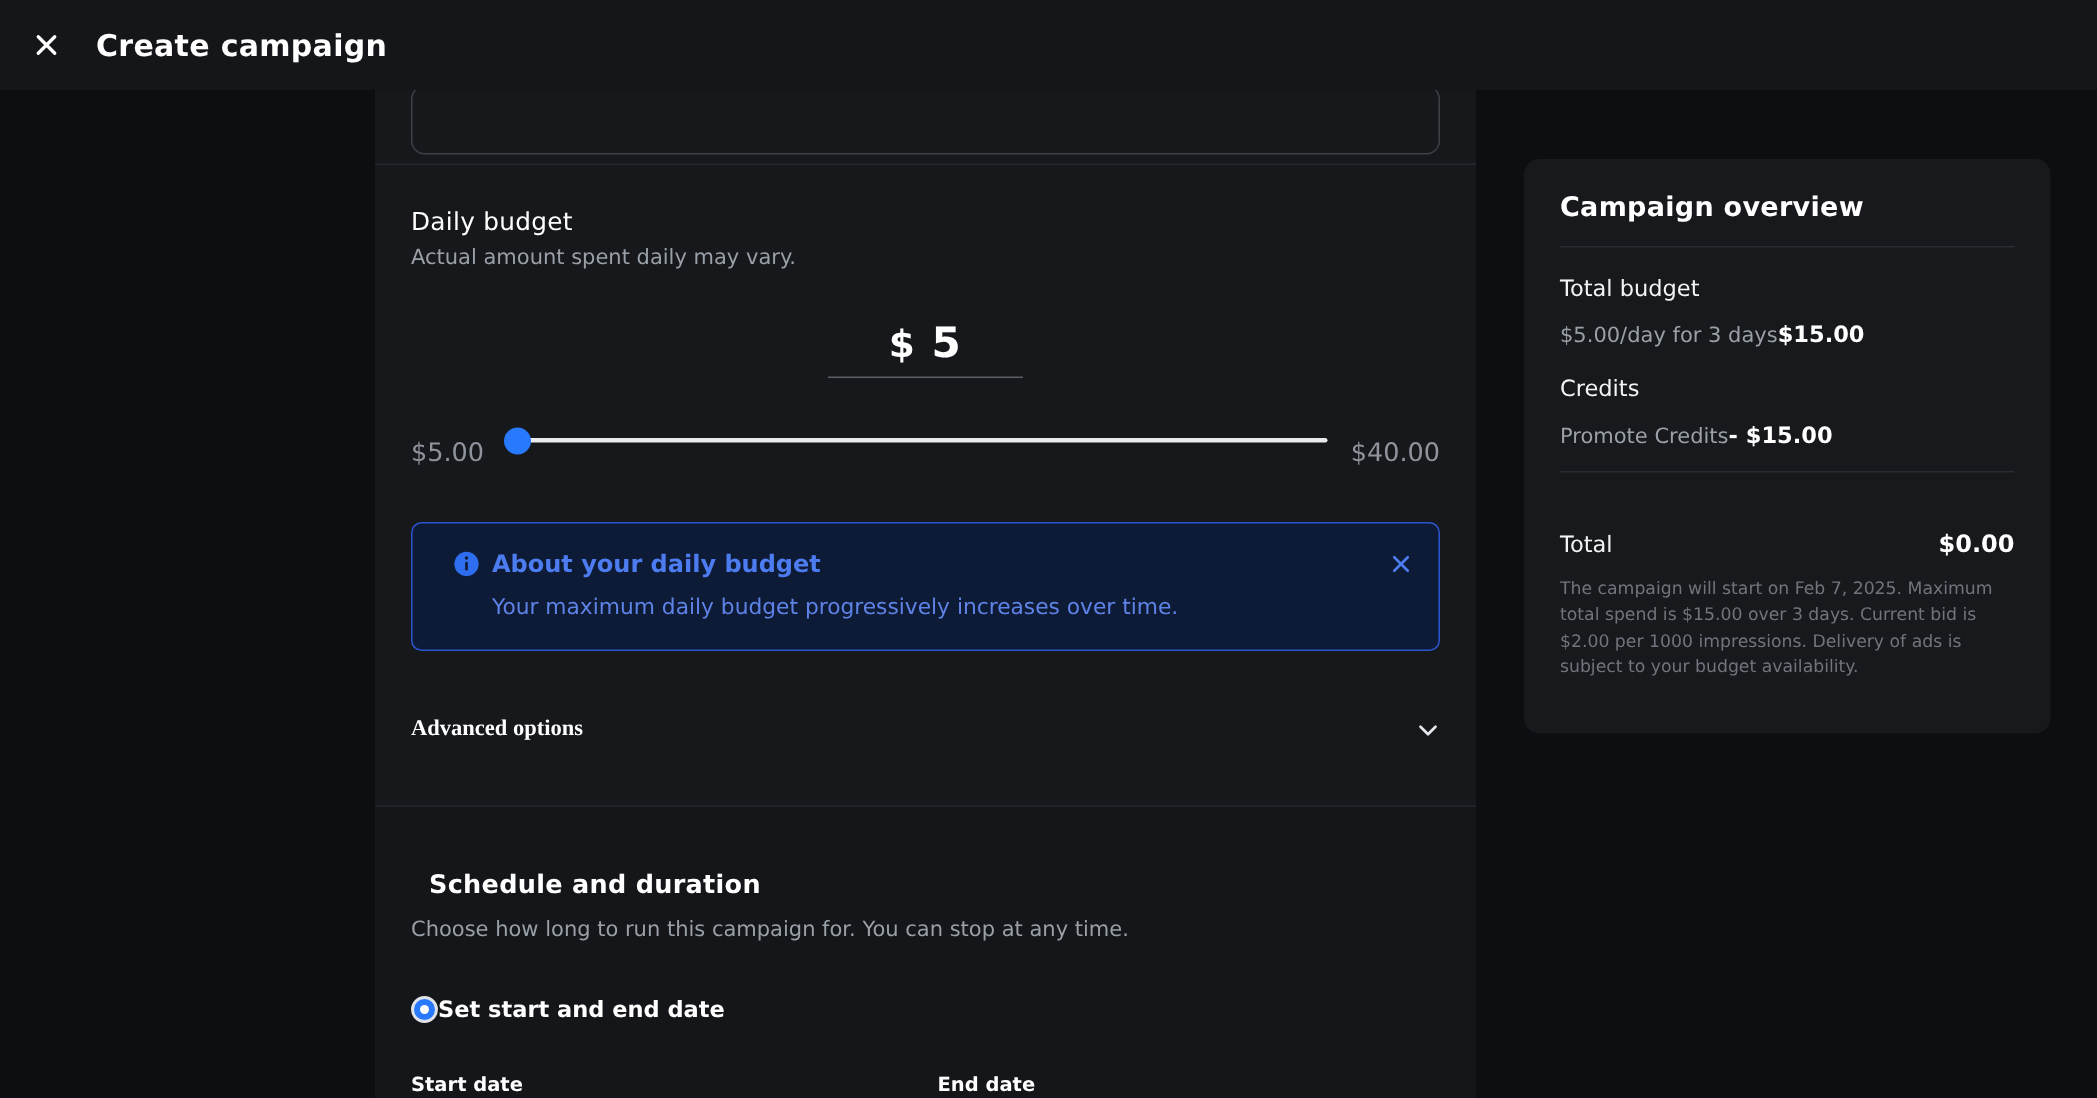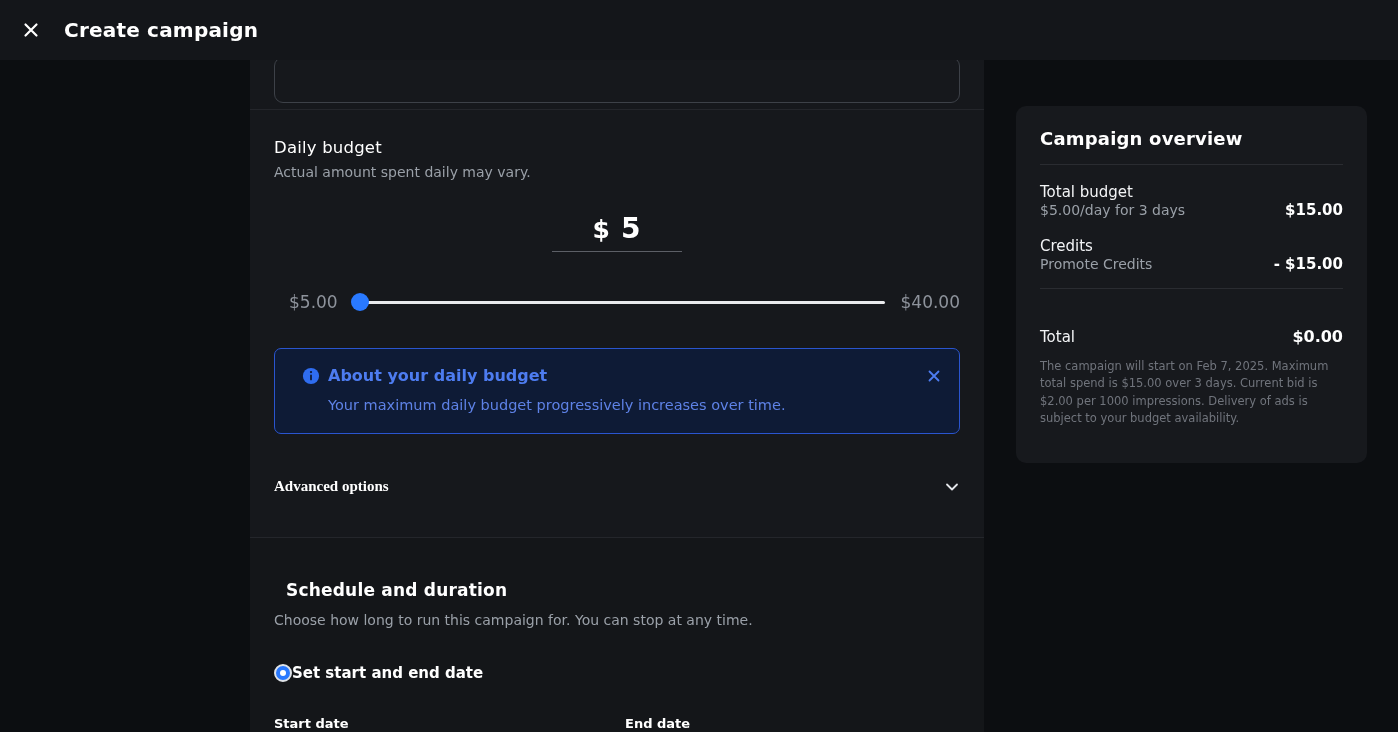--- a/index.html
+++ b/index.html
@@ -41,21 +41,21 @@
   .sec-sub { font-size: 14px; color: #9aa0a8; margin-top: 7px; }
 
   .amount-wrap {
     width: 130px; margin: 32px auto 0;
     display: flex; justify-content: center; align-items: baseline; gap: 11px;
     border-bottom: 1px solid #5c5f66; padding-bottom: 6px; cursor: text;
   }
   .amount-cur { font-size: 25px; font-weight: 600; }
   .amount-val { font-size: 28px; font-weight: 600; letter-spacing: 1px; }
 
-  .slider-row { display: flex; align-items: center; gap: 16px; margin-top: 40px; margin-left: 15px; }
+  .slider-row { display: flex; gap: 16px; margin-top: 40px; }
   .slider-label { font-size: 17px; color: #8e939c; flex: none; }
   .slider-track { flex: 1; height: 3px; background: #e9eaec; border-radius: 2px; position: relative; cursor: pointer; }
   .slider-thumb {
     position: absolute; left: -3px; top: 50%; transform: translateY(-50%);
     width: 18px; height: 18px; border-radius: 50%; background: #2979ff; cursor: grab;
   }
 
   .banner {
     margin-top: 36px;
     border: 1px solid #2a55cf; background: #0e1b36; border-radius: 7px;
@@ -90,21 +90,21 @@
 
   
   .overview-card {
     position: absolute; left: 1016px; top: 106px; width: 351px;
     background: #17191d; border-radius: 10px;
     padding: 22px 24px 24px;
   }
   .card-title { font-size: 18px; font-weight: 600; letter-spacing: .2px; }
   .card-div { border: none; border-top: 1px solid #2a2c31; margin: 15px 0 0; }
   .grp-label { font-size: 15px; margin-top: 18px; color: #f3f4f6; }
-  .kv { display: flex; justify-content: space-between; align-items: baseline; }
+  .kv { display: flex; align-items: baseline; margin-top: 13px; }
   .kv .k { font-size: 14px; color: #9aa0a8; }
   .kv .v { font-size: 15px; font-weight: 700; color: #ffffff; white-space: nowrap; }
   .total-row { display: flex; justify-content: space-between; align-items: baseline; margin-top: 18px; }
   .total-row .k { font-size: 15px; color: #f3f4f6; }
   .total-row .v { font-size: 16px; font-weight: 700; margin-top: 20px; }
   .fine { font-size: 11.5px; color: #70747c; line-height: 1.5; margin-top: 12px; }
 </style>
 </head>
 <body>
 

